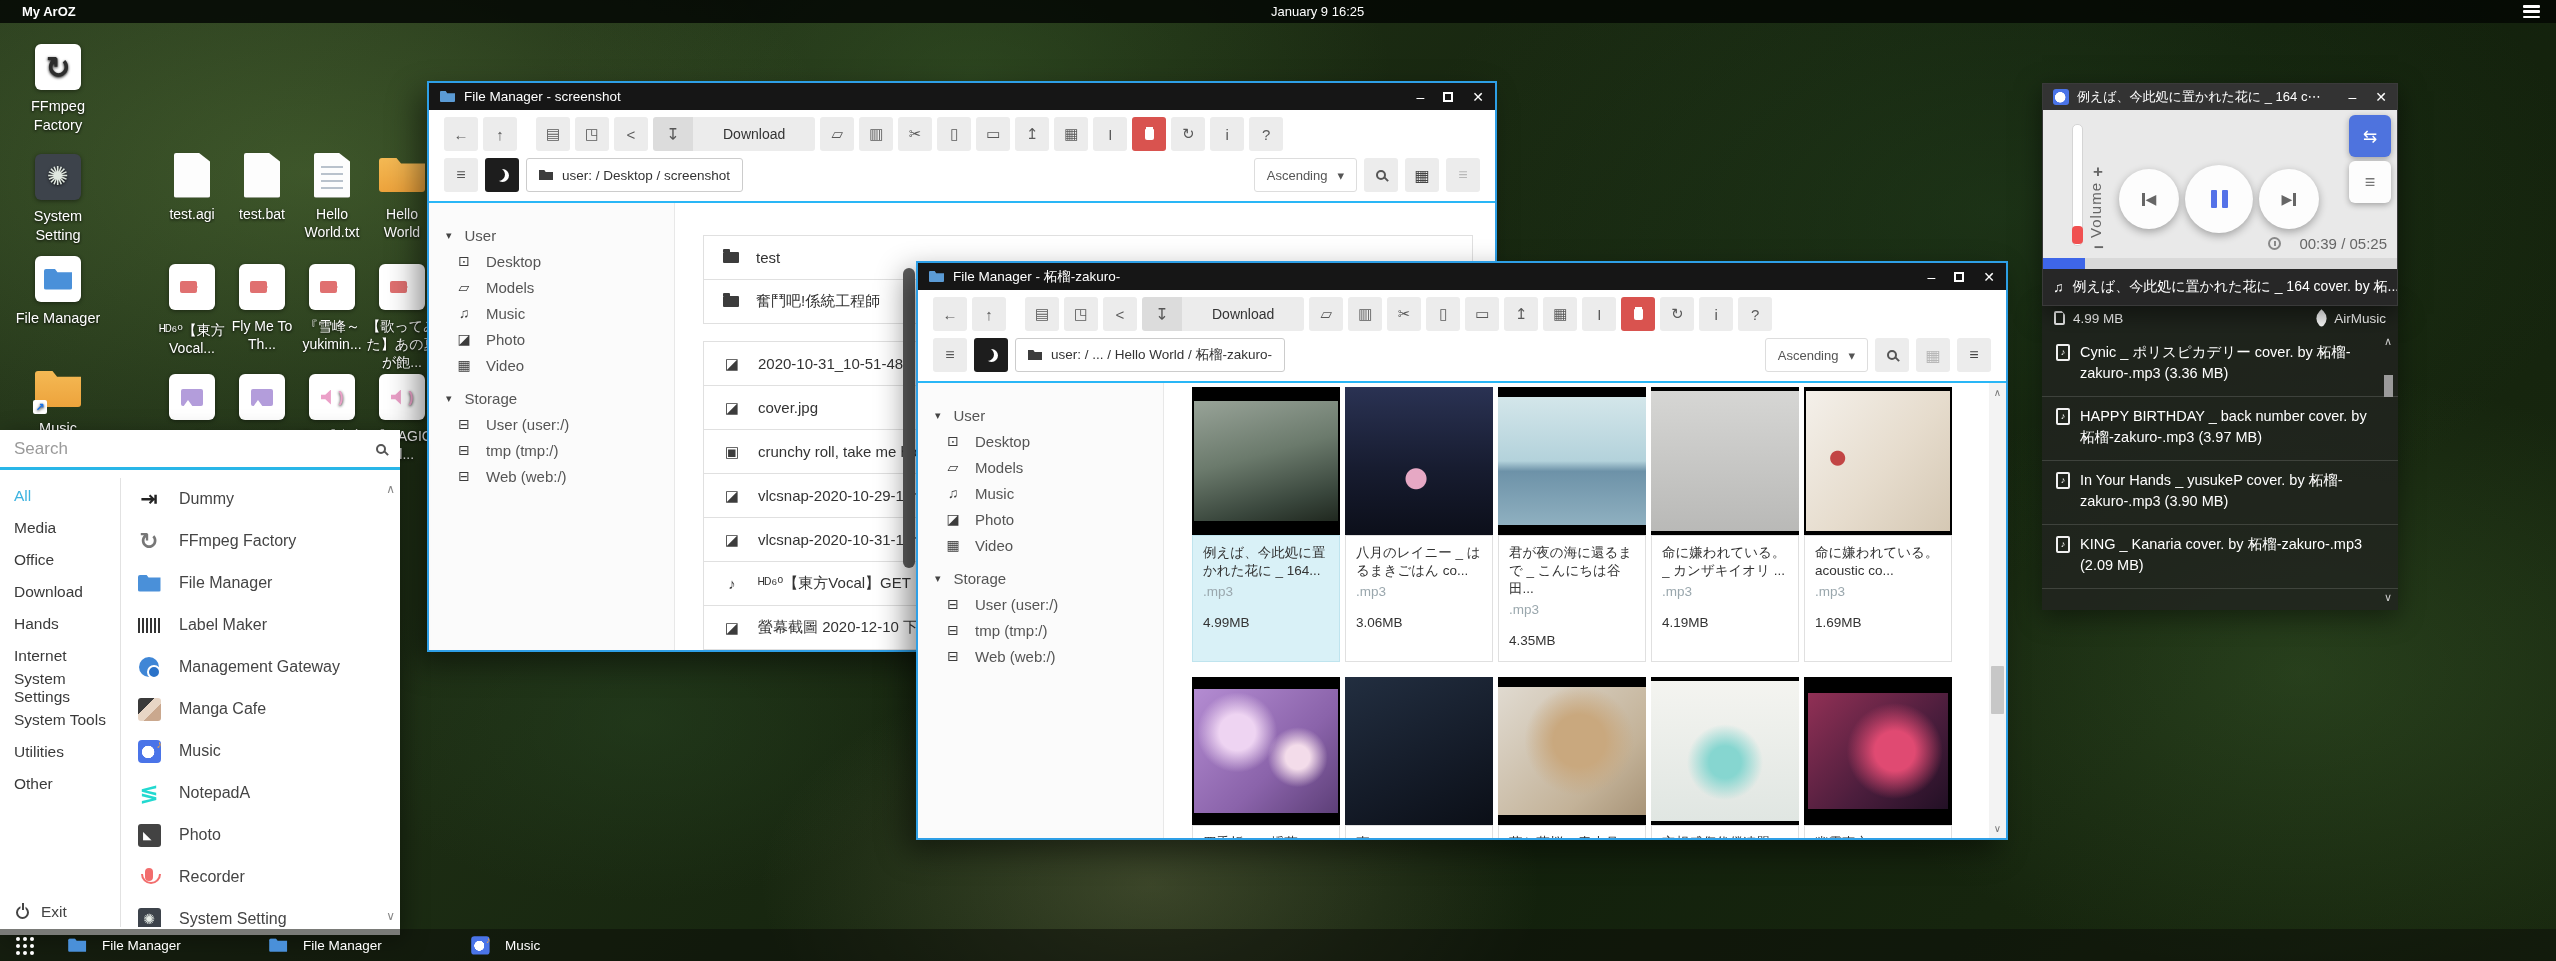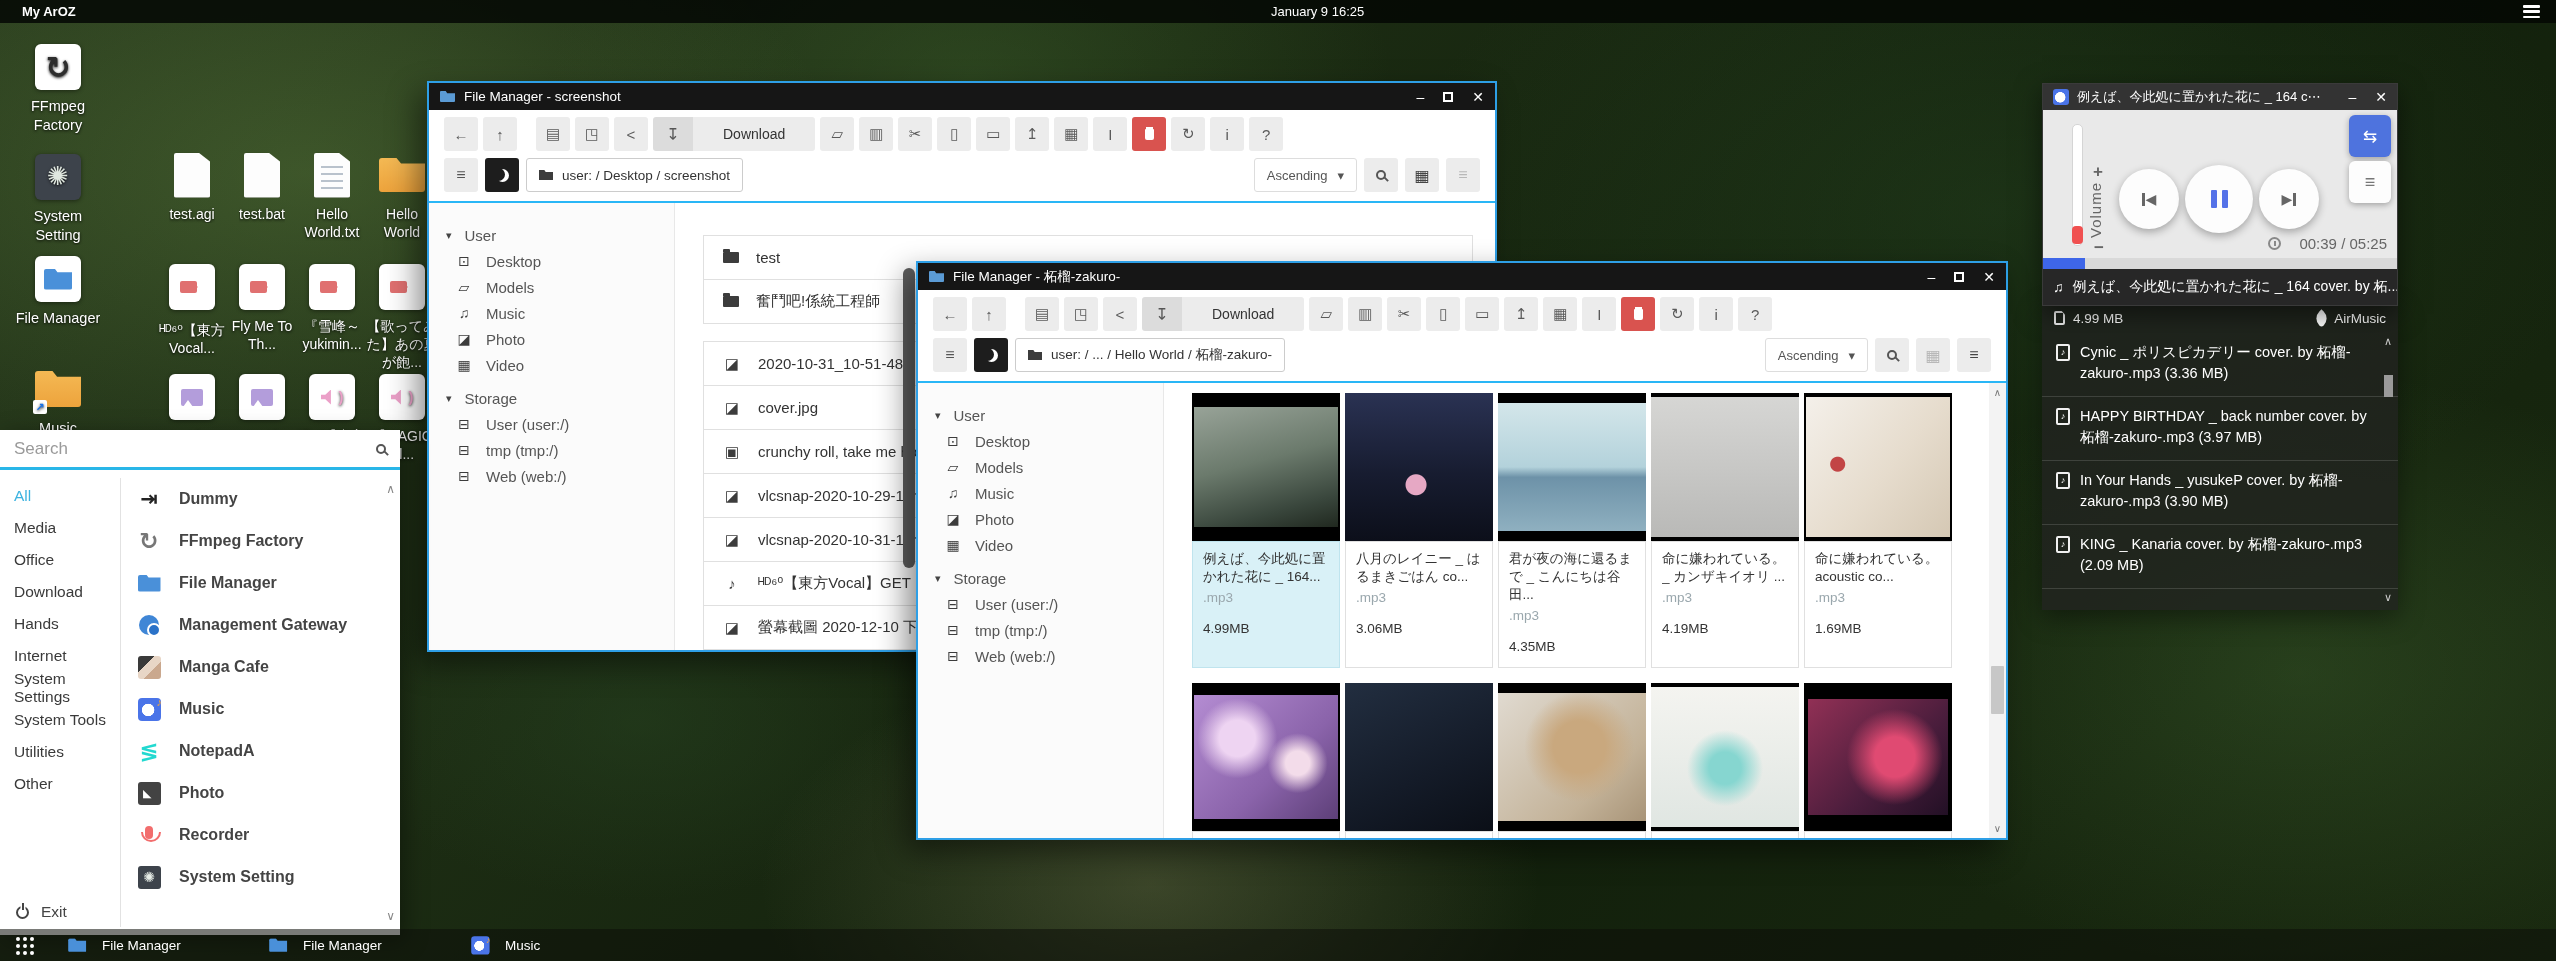--- a/index.html
+++ b/index.html
@@ -84,21 +84,21 @@
   .listarea{flex:1;padding:33px 0 0 28px;overflow:hidden;}
   .lgroup{margin-bottom:18px;}
   .lrow{width:770px;height:45px;border:1px solid #e0e0e0;margin-top:-1px;display:flex;align-items:center;gap:17px;padding:0 19px;font-size:15px;color:#333;background:#fff;cursor:pointer;white-space:nowrap;overflow:hidden;}
   .fic{width:18px;display:flex;align-items:center;justify-content:center;color:#3c3c3c;font-size:15px;flex:none;}
   .fic[data-k="image"]::before{content:"◪";}
   .fic[data-k="video"]::before{content:"▣";}
   .fic[data-k="audio"]::before{content:"♪";}
   .fic[data-k="folder"]{width:16px;height:11px;background:#3c3c3c;border-radius:1px;position:relative;}
   .fic[data-k="folder"]::before{content:"";position:absolute;top:-3px;left:0;width:7px;height:3px;background:#3c3c3c;border-radius:1px 1px 0 0;}
   
-  .gridarea{flex:1;padding:10px 0 0 28px;display:flex;flex-wrap:wrap;align-content:flex-start;gap:15px 5px;overflow:hidden;margin-right:19px;}
+  .gridarea{flex:1;padding:4px 0 0 28px;display:flex;flex-wrap:wrap;align-content:flex-start;gap:15px 5px;overflow:hidden;margin-right:19px;}
   .card{width:148px;cursor:pointer;}
   .thumb{height:148px;background:#000;display:flex;}
   .timg{flex:1;}
   .clabel{border:1px solid #e0e0e0;background:#fff;padding:8px 10px;height:127px;font-size:13.5px;line-height:1.33;color:#333;}
   .card.sel .clabel{background:#d9f1f7;border-color:#bfe4ee;}
   .cname{display:-webkit-box;-webkit-line-clamp:3;-webkit-box-orient:vertical;overflow:hidden;word-break:break-all;}
   .cext{color:#9aa7ad;margin-top:3px;}
   .csize{margin-top:13px;}
   .vscroll{position:absolute;right:0;top:0;bottom:0;width:17px;background:#f3f3f3;}
   .vscroll .chv{position:absolute;left:0;width:100%;text-align:center;color:#777;font-size:10px;}
@@ -145,21 +145,21 @@
   .plthumb{position:absolute;left:3px;top:42px;width:9px;height:22px;background:#9a9a9a;}
   
   .startmenu{position:absolute;left:0;top:430px;width:400px;height:505px;background:#fff;z-index:40;box-shadow:4px 6px 22px rgba(0,0,0,.4);}
   .search{height:40px;display:flex;align-items:center;padding:0 14px;border-bottom:3px solid #29b6e8;}
   .search input{flex:1;border:none;outline:none;font-size:17px;color:#444;font-family:inherit;}
   .search input::placeholder{color:#9a9a9a;}
   .cats{position:absolute;left:0;top:50px;width:120px;bottom:60px;}
   .cat{height:32px;display:flex;align-items:center;padding-left:14px;font-size:15.5px;color:#3a3a3a;cursor:pointer;}
   .cat.active{color:#3db3e0;}
   .appdiv{position:absolute;left:120px;top:48px;bottom:8px;width:1px;background:#e2e2e2;}
-  .apps{position:absolute;left:121px;top:48px;right:16px;bottom:8px;overflow:hidden;font-weight:bold;}
+  .apps{position:absolute;left:121px;top:48px;right:16px;bottom:8px;overflow:hidden;}
   .app{height:42px;display:flex;align-items:center;gap:17px;padding-left:15px;font-size:16px;color:#444;cursor:pointer;}
   .ai{width:26px;height:26px;display:flex;align-items:center;justify-content:center;position:relative;flex:none;}
   .ai[data-k="dummy"]::before{content:"⇥";font-size:21px;color:#222;font-weight:bold;}
   .ai[data-k="ffmpeg-app"]::before{content:"↻";font-size:23px;color:#777;font-weight:bold;}
   .ai[data-k="fm-folder"]::before{content:"";width:23px;height:17px;background:#4a90d9;clip-path:polygon(0 0,38% 0,48% 18%,100% 18%,100% 100%,0 100%);border-radius:2px;}
   .ai[data-k="barcode"]::before{content:"";width:22px;height:15px;background:repeating-linear-gradient(90deg,#333 0 2px,transparent 2px 4px);}
   .ai[data-k="gateway"]::before{content:"";width:20px;height:20px;background:#3f86d6;border-radius:50% 50% 46% 50%;}
   .ai[data-k="gateway"]::after{content:"";position:absolute;right:1px;bottom:1px;width:10px;height:10px;background:#2a72c8;border:2px solid #fff;border-radius:50%;}
   .ai[data-k="manga"]::before{content:"";width:23px;height:23px;border-radius:3px;background:linear-gradient(135deg,#3a3a3a 35%,#e8d6c6 36% 62%,#caa88e 63%);}
   .ai[data-k="music-app"]::before{content:"";width:23px;height:23px;border-radius:4px;background:radial-gradient(circle at 44% 52%,#fff 0 6px,#4a74e8 6.5px);}
@@ -886,20 +886,24 @@
   <div class="app">
     <span class="ai" data-k="ffmpeg-app"></span>
     <span>FFmpeg Factory</span>
   </div>
 
   <div class="app">
     <span class="ai" data-k="fm-folder"></span>
     <span>File Manager</span>
   </div>
 
+  <div class="app">
+    <span class="ai" data-k="barcode"></span>
+    <span>Label Maker</span>
+  </div>
 
   <div class="app">
     <span class="ai" data-k="gateway"></span>
     <span>Management Gateway</span>
   </div>
 
   <div class="app">
     <span class="ai" data-k="manga"></span>
     <span>Manga Cafe</span>
   </div>

